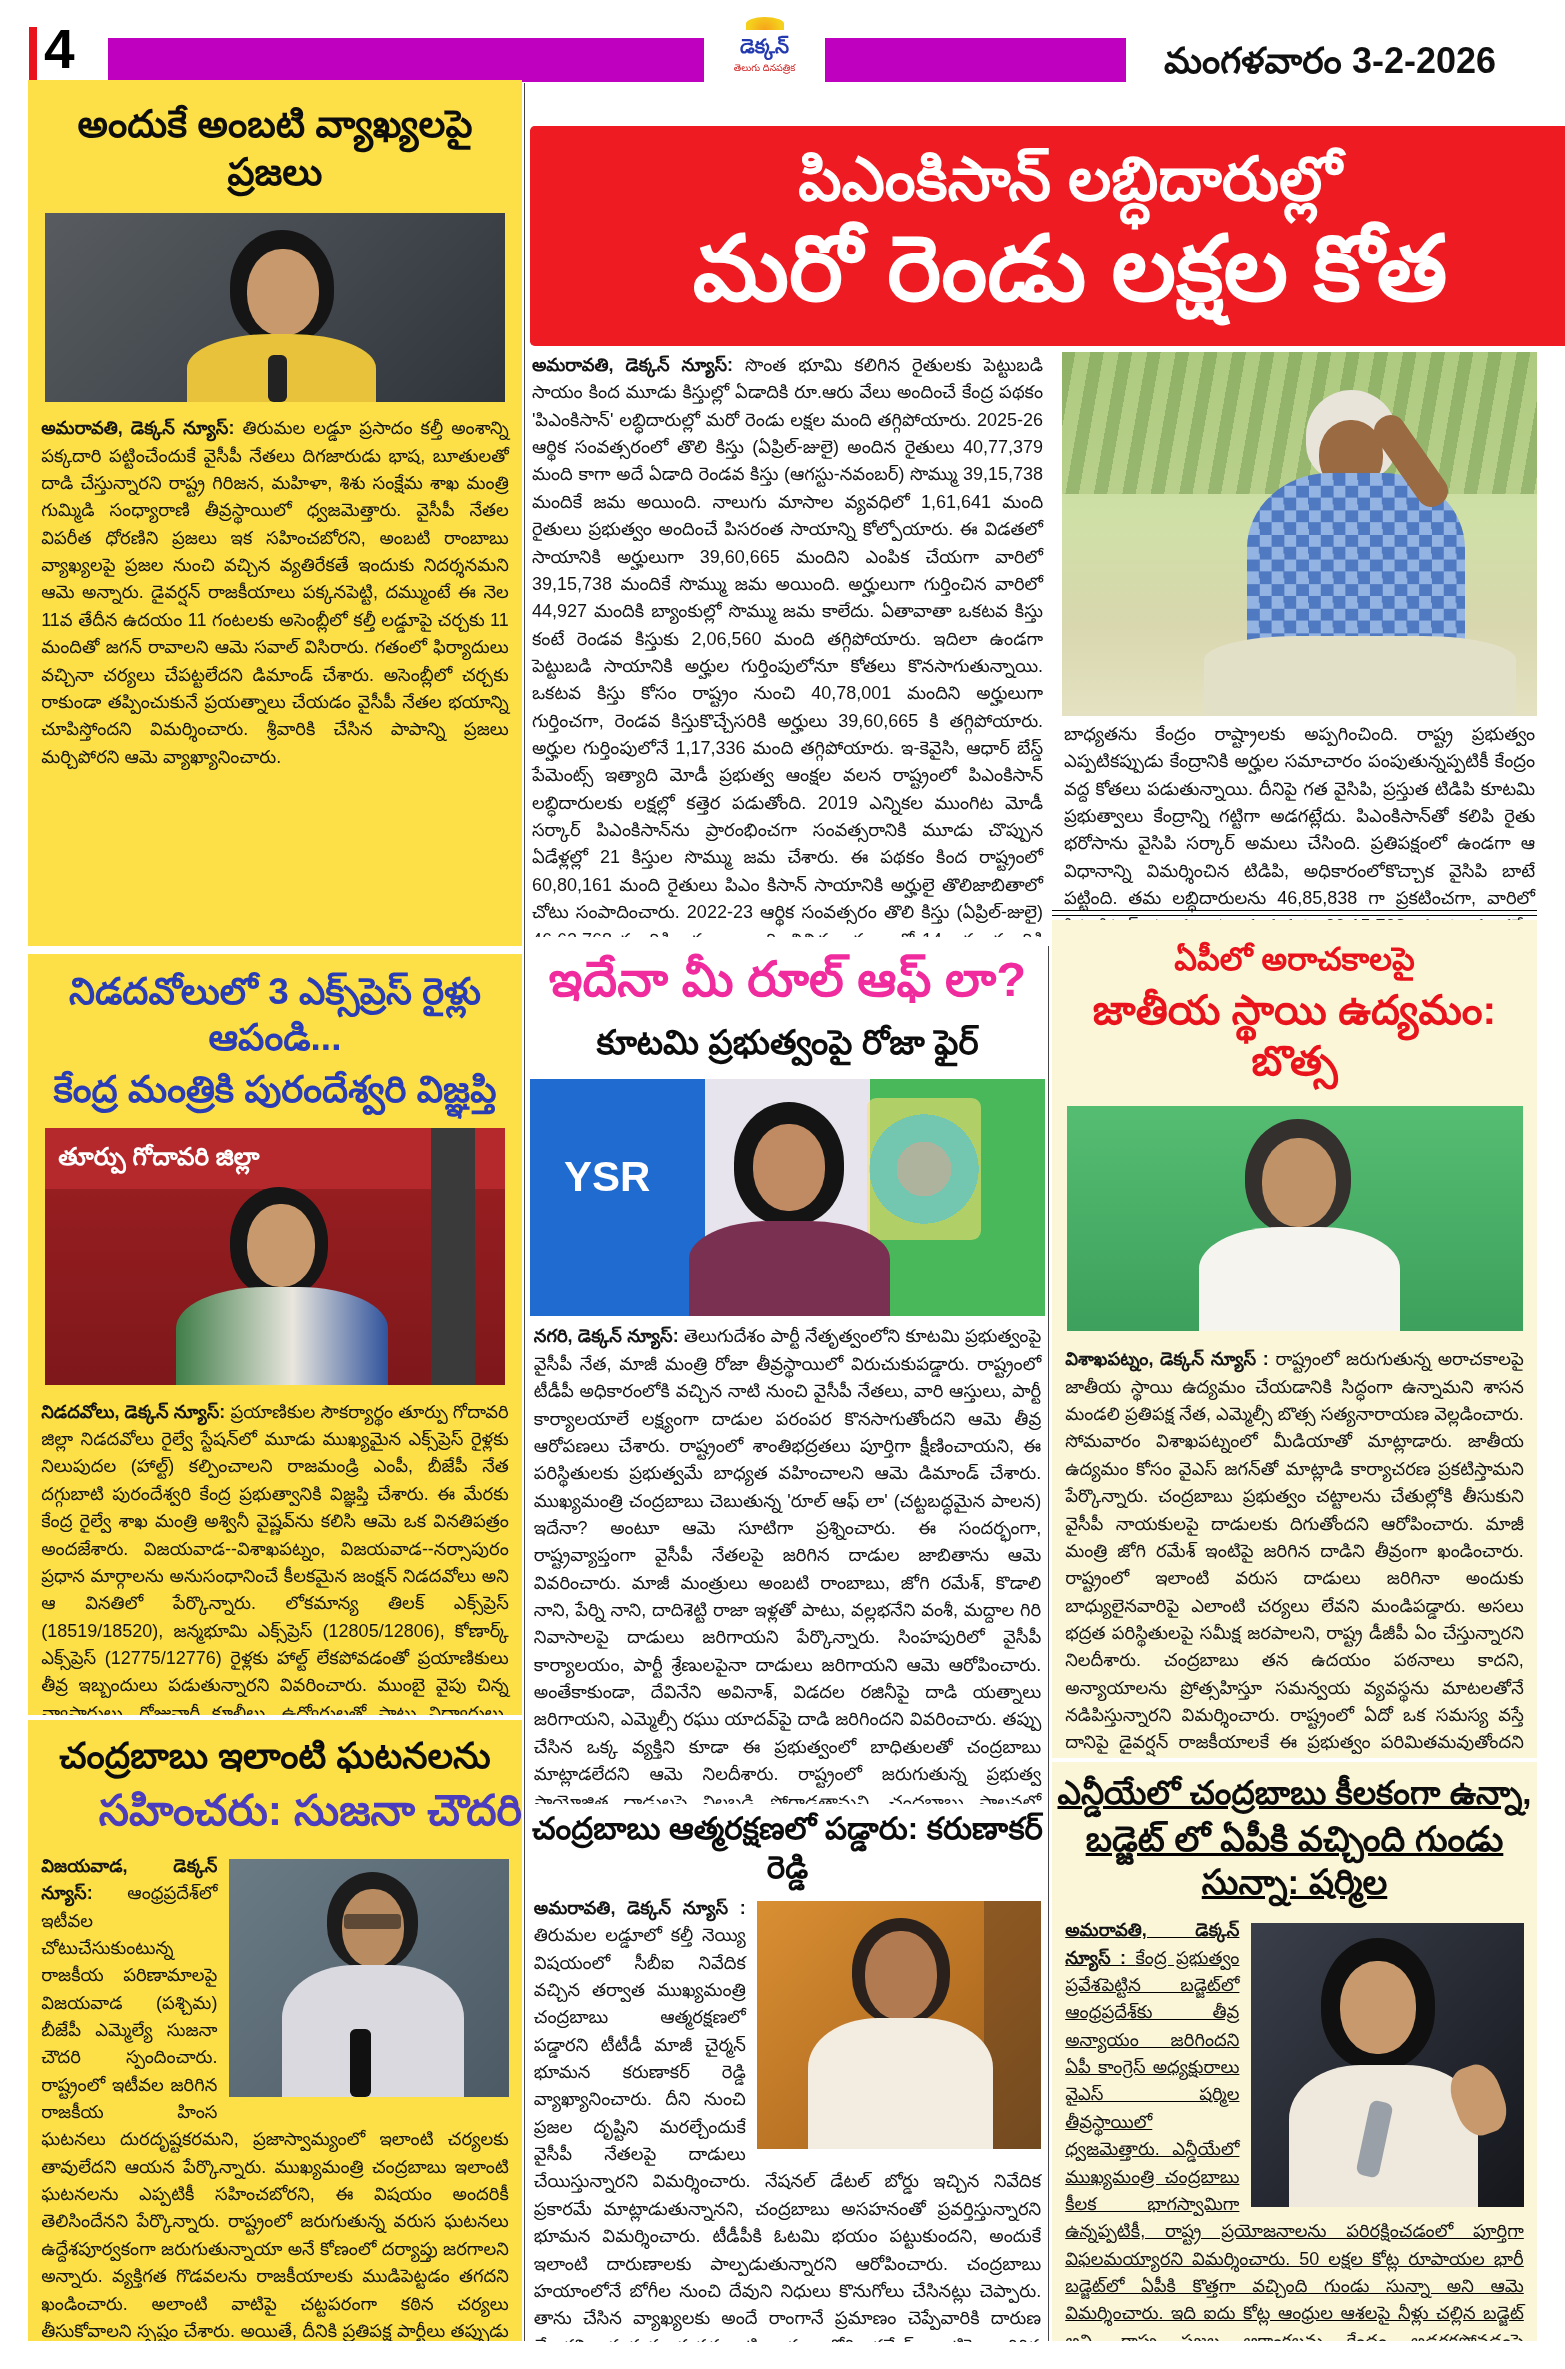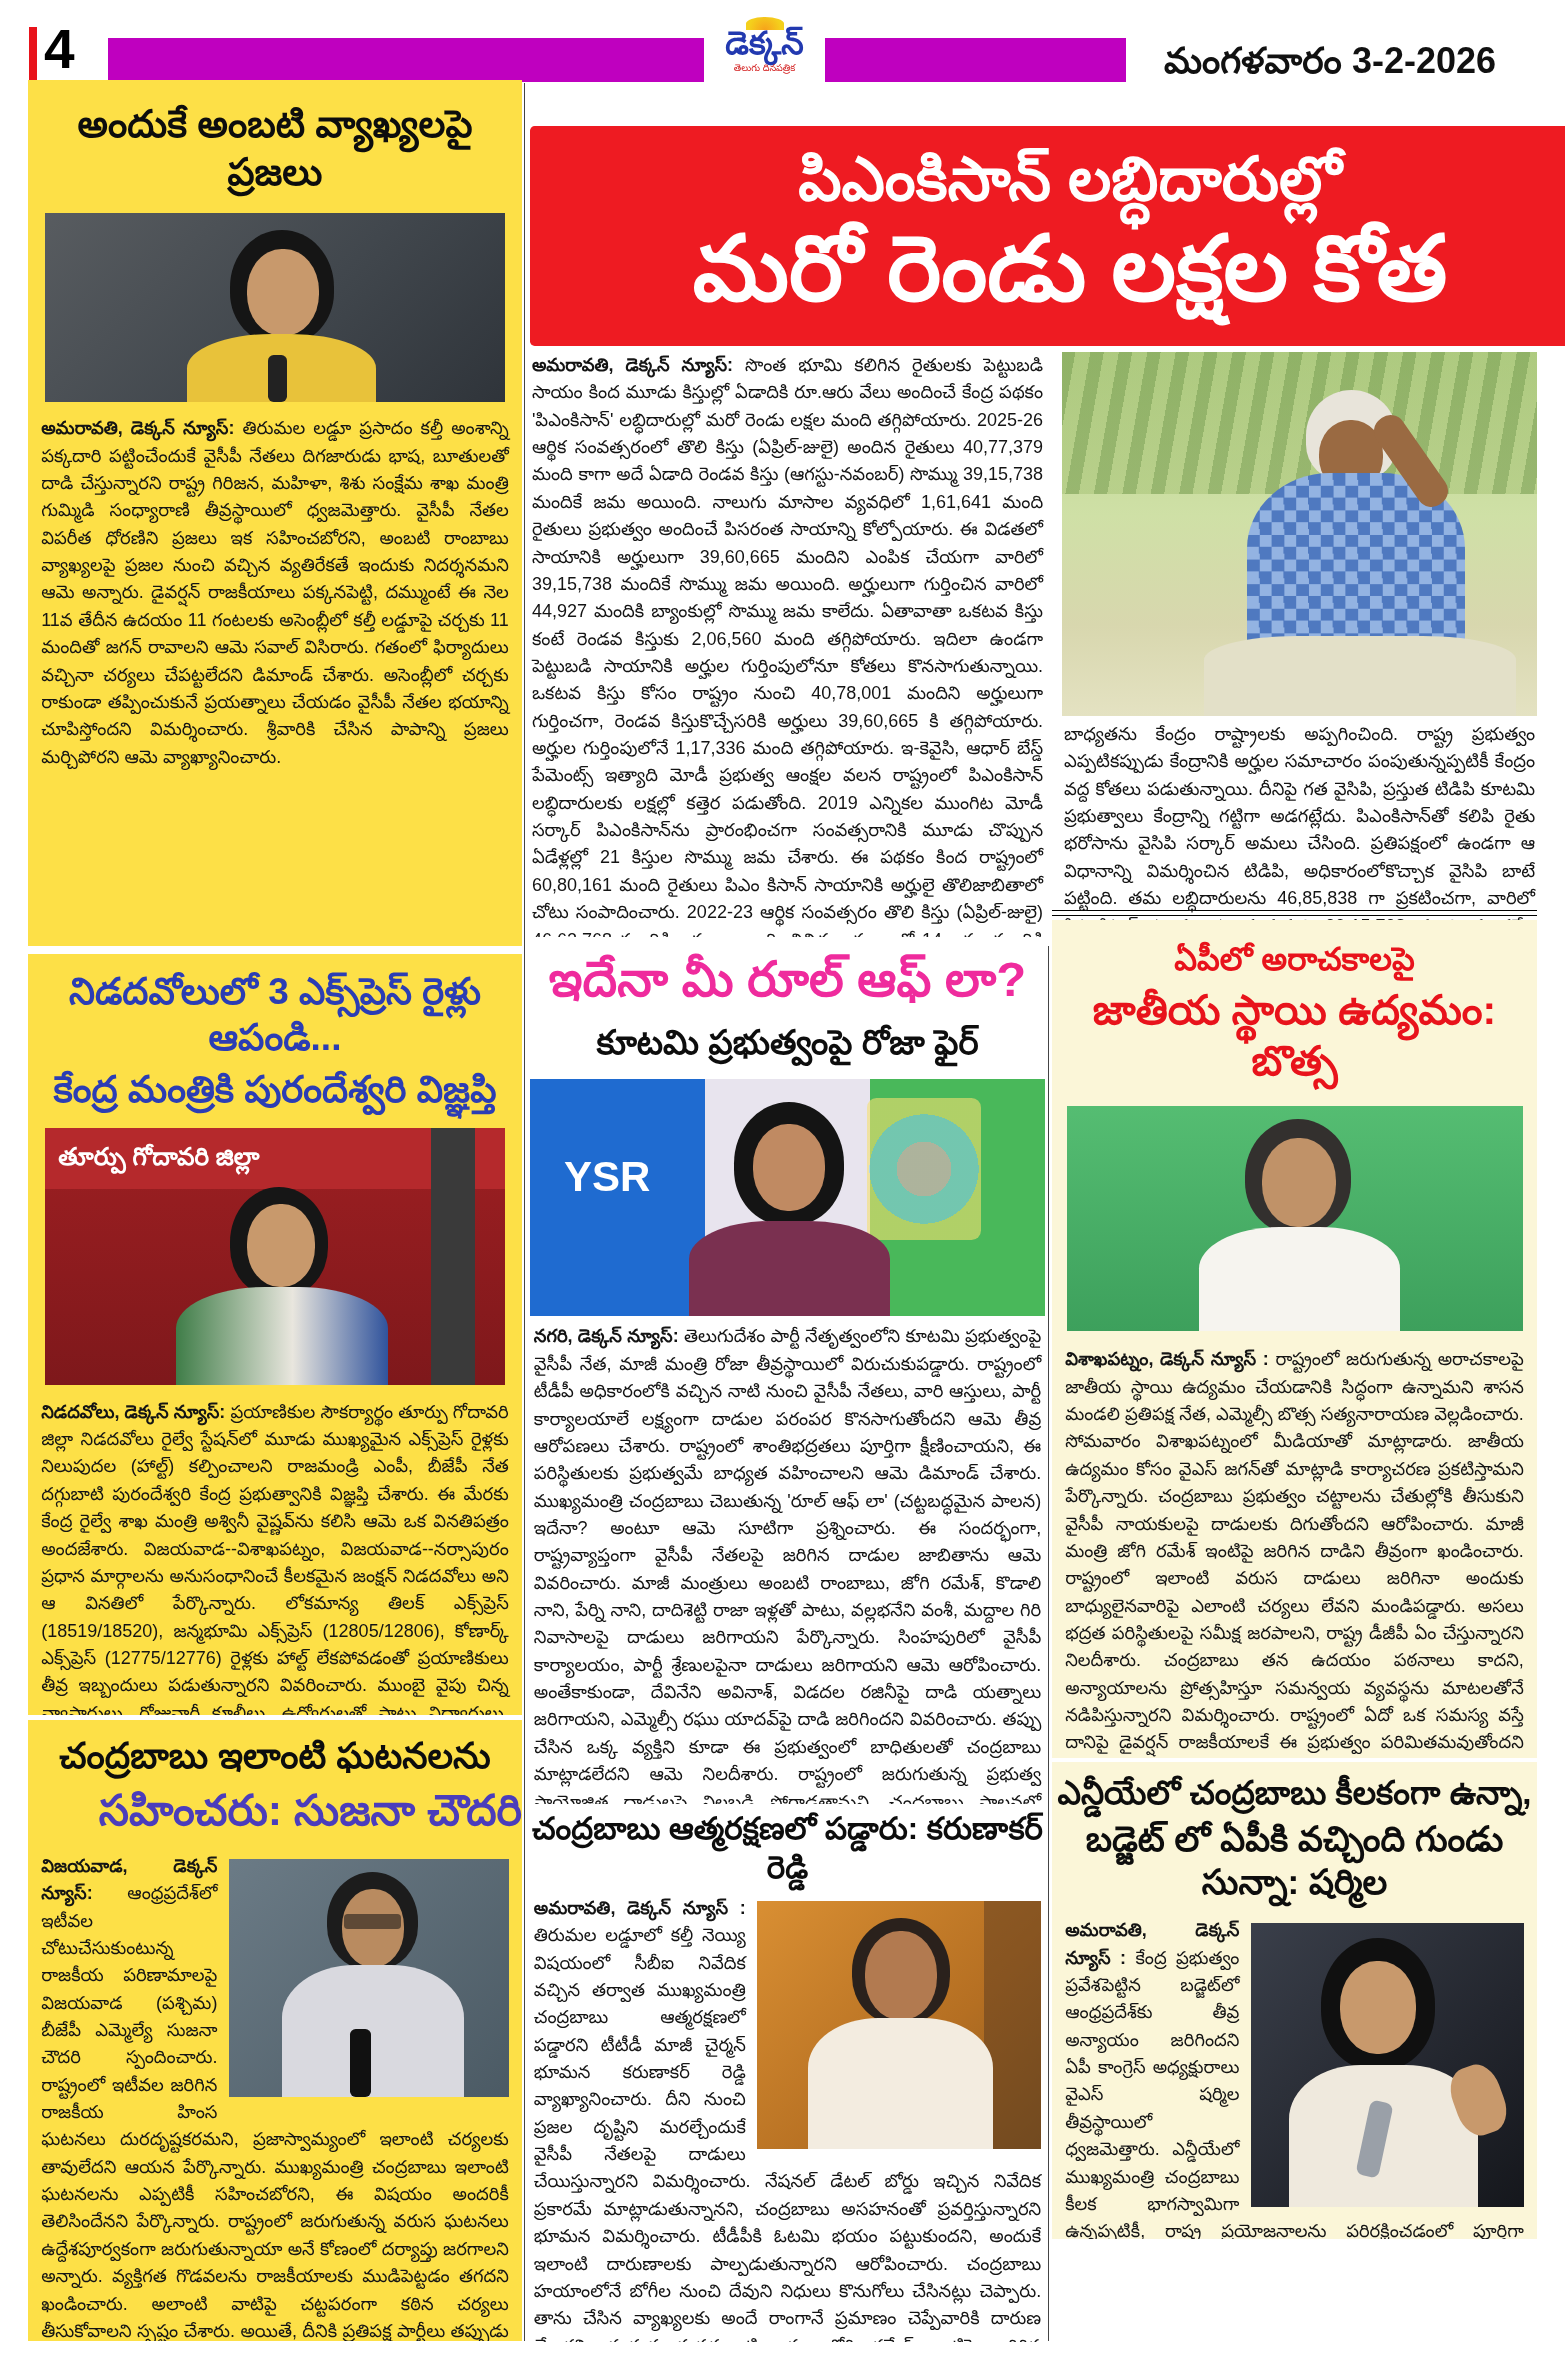--- a/index.html
+++ b/index.html
@@ -8,21 +8,21 @@
     position:relative; width:1565px; height:2370px; background:#ffffff;
     font-family:"Liberation Sans","DejaVu Sans",sans-serif; overflow:hidden;
     margin:0 auto;
   }
   
   .hdr-stripe { position:absolute; left:29px; top:26.5px; width:7.6px; height:55px; background:#e8131b; }
   .hdr-num { position:absolute; left:44px; top:17px; font-size:55px; font-weight:bold; color:#000; }
   .hdr-bar { position:absolute; left:108px; top:38px; width:1018px; height:44px; background:#bf00bf; }
   .hdr-logo { position:absolute; left:704px; top:15px; width:121px; height:87px; background:#fff; text-align:center; }
   .hdr-crown { width:38px; height:13.2px; margin:1.9px auto 0; background:radial-gradient(circle at 50% 100%, #f7a21b 0%, #f4d01c 70%); border-radius:50% 50% 0 0; }
-  .hdr-logo-text { font-size:32px; font-weight:bold; color:#2239b0; line-height:32px;font-family:Liberation Mono, monospace; }
+  .hdr-logo-text { font-size:20px; font-weight:bold; color:#2239b0; line-height:32px; }
   .hdr-logo-tag { font-size:9.5px; color:#d21a1a; }
   .hdr-date { position:absolute; left:1164px; top:40px; width:373px; font-size:36px; font-weight:bold; color:#111; text-align:left; }
   
   .vline { position:absolute; width:0.9px; background:#444; }
   .dblline { position:absolute; height:5.7px; border-top:1.4px solid #000; border-bottom:1.4px solid #000; }
   
   .blk { position:absolute; overflow:hidden; }
   .bg-cyan { background:#fde047; }
   .bg-cream { background:#fbf6d8; }
   .hl { text-align:center; font-weight:bold; line-height:1.25; }
@@ -172,21 +172,21 @@
       <div class="ph" style="left:178px; top:13.2px; width:106px; height:115px; background:#33302e; border-radius:50% 50% 45% 45%;"></div>
       <div class="ph" style="left:195px; top:32px; width:74px; height:89px; background:#c09268; border-radius:48%;"></div>
       <div class="ph" style="left:132px; top:121px; width:201px; height:104px; background:#f6f4ef; border-radius:40% 40% 0 0;"></div>
     </div>
     <div class="body-txt" style="margin-top:9.5px;">
       <span class="dateline">విశాఖపట్నం, డెక్కన్ న్యూస్ :</span>
       <span>రాష్ట్రంలో జరుగుతున్న అరాచకాలపై జాతీయ స్థాయి ఉద్యమం చేయడానికి సిద్ధంగా ఉన్నామని శాసన మండలి ప్రతిపక్ష నేత, ఎమ్మెల్సీ బొత్స సత్యనారాయణ వెల్లడించారు. సోమవారం విశాఖపట్నంలో మీడియాతో మాట్లాడారు. జాతీయ ఉద్యమం కోసం వైఎస్ జగన్‌తో మాట్లాడి కార్యాచరణ ప్రకటిస్తామని పేర్కొన్నారు. చంద్రబాబు ప్రభుత్వం చట్టాలను చేతుల్లోకి తీసుకుని వైసీపీ నాయకులపై దాడులకు దిగుతోందని ఆరోపించారు. మాజీ మంత్రి జోగి రమేశ్ ఇంటిపై జరిగిన దాడిని తీవ్రంగా ఖండించారు. రాష్ట్రంలో ఇలాంటి వరుస దాడులు జరిగినా అందుకు బాధ్యులైనవారిపై ఎలాంటి చర్యలు లేవని మండిపడ్డారు. అసలు భద్రత పరిస్థితులపై సమీక్ష జరపాలని, రాష్ట్ర డీజీపీ ఏం చేస్తున్నారని నిలదీశారు. చంద్రబాబు తన ఉదయం పఠనాలు కాదని, అన్యాయాలను ప్రోత్సహిస్తూ సమన్వయ వ్యవస్థను మాటలతోనే నడిపిస్తున్నారని విమర్శించారు. రాష్ట్రంలో ఏదో ఒక సమస్య వస్తే దానిపై డైవర్షన్ రాజకీయాలకే ఈ ప్రభుత్వం పరిమితమవుతోందని ఎద్దేవా చేశారు. కేంద్ర మంత్రి పోరుబాటలో ఉన్న రైతుల సమస్యలను పట్టించుకోవాలని సూచించారు. బాధిత కుటుంబాలకు వైసీపీ అండగా ఉంటుందని హామీ ఇచ్చారు.</span>
     </div>
   </div>
 
-  <div class="blk bg-cream" style="left:1052px; top:1762px; width:485px; height:477px;">
+  <div class="blk bg-cream" style="left:1052px; top:1762px; width:485px; height:579px;text-decoration:underline;">
     <div class="hl hl-black" style="font-size:33px; margin-top:9.5px;">ఎన్డీయేలో చంద్రబాబు కీలకంగా ఉన్నా,</div>
     <div class="hl hl-black" style="font-size:35px; margin-top:3.8px;">బడ్జెట్ లో ఏపీకి వచ్చింది గుండు సున్నా: షర్మిల</div>
     <div class="body-txt" style="margin-top:7.6px;">
       <div class="photo float-photo" style="width:273px; height:284px; background:linear-gradient(135deg,#3a3f4a 0%,#23262e 60%,#15171c 100%);">
         <div class="ph" style="left:70px; top:15px; width:114px; height:132px; background:#101010; border-radius:50% 50% 45% 45%;"></div>
         <div class="ph" style="left:89px; top:38px; width:76px; height:93px; background:#c8996c; border-radius:48%;"></div>
         <div class="ph" style="left:38px; top:142px; width:189px; height:142px; background:#efe9dd; border-radius:38% 38% 0 0;"></div>
         <div class="ph" style="left:112px; top:178px; width:23px; height:76px; background:#9aa0a8; border-radius:7.6px; transform:rotate(12deg);"></div>
         <div class="ph" style="left:203px; top:142px; width:49px; height:70px; background:#c8996c; border-radius:40%; transform:rotate(-20deg);"></div>
       </div>

